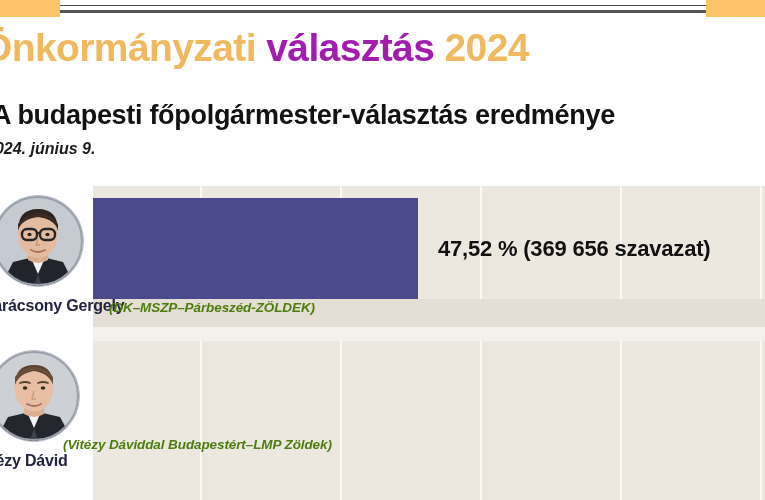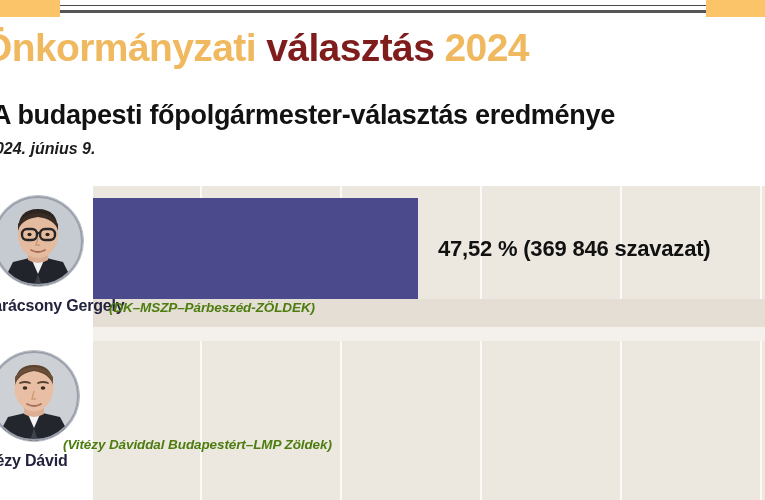--- a/index.html
+++ b/index.html
@@ -50,21 +50,21 @@
     left: -18px;
     top: 28px;
     width: 780px;
     white-space: nowrap;
     font-size: 39px;
     font-weight: 800;
     letter-spacing: -0.6px;
     line-height: 1.05;
   }
   .headline .hl-a { color: #f0b95f; }
-  .headline .hl-b { color: #7f1d1d; }
+  .headline .hl-b { color: #a21caf; }
   .headline .hl-c { color: #f0b95f; margin-top: 8px; }
 
   .subline {
     position: absolute;
     left: -8px;
     top: 100px;
     width: 790px;
     white-space: nowrap;
     font-size: 27px;
     font-weight: 700;
@@ -195,21 +195,21 @@
     <i style="left:247px"></i>
     <i style="left:387px"></i>
     <i style="left:527px"></i>
     <i style="left:667px"></i>
   </div>
 
   <div class="rows">
 
     <div class="row" style="top:0px;height:155px">
       <div class="bar purple" style="width:325px"></div>
-      <div class="value" style="left:345px;top:50px">47,52 % (369 846 szavazat)</div>
+      <div class="value" style="left:345px;top:50px">47,52 % (369 656 szavazat)</div>
       <div class="namestrip" style="top:113px"></div>
       <div class="namestrip plain" style="top:141px;height:14px"></div>
     </div>
 
 
     <div class="row" style="top:310px;height:30px">
       <div class="bar blue" style="width:0px;height:4px;top:0"></div>
     </div>
   </div>
 </div>

